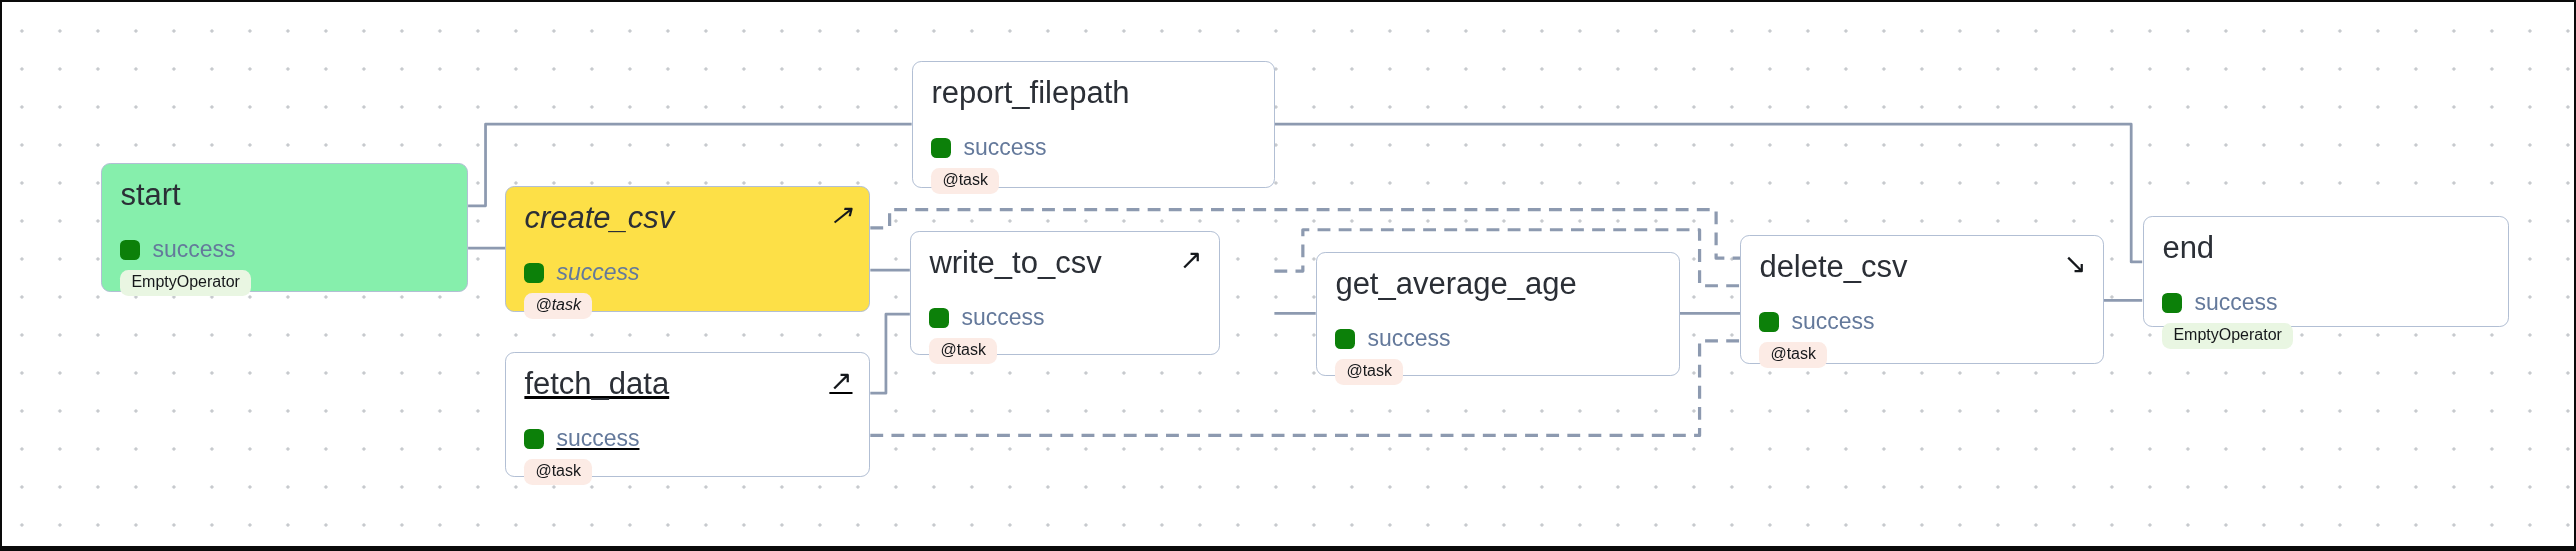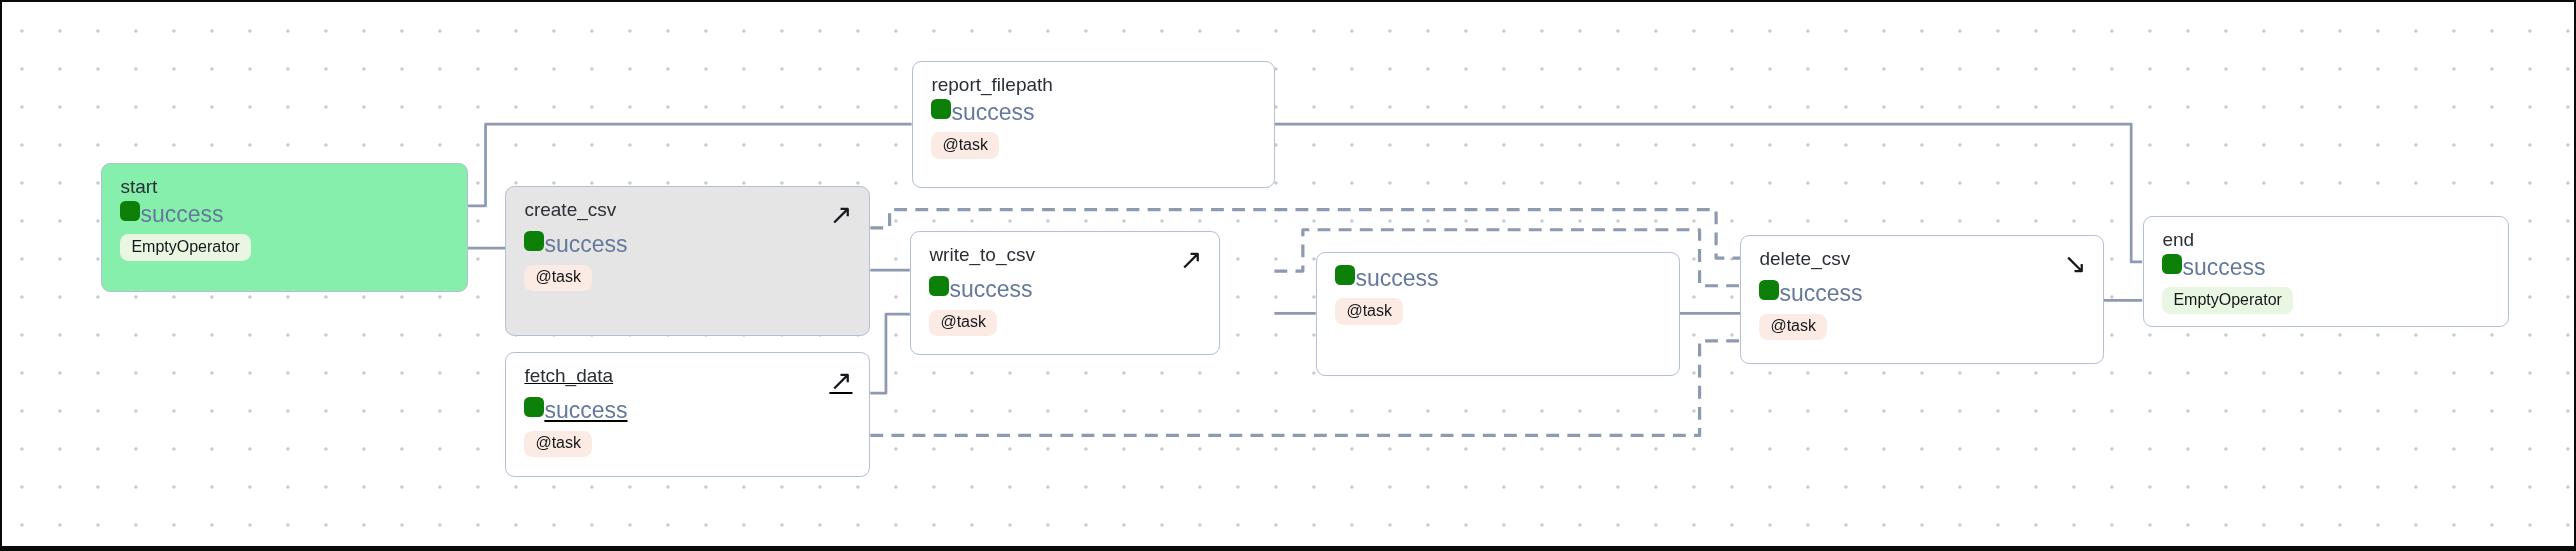--- a/index.html
+++ b/index.html
@@ -46,35 +46,36 @@
     border-radius: 9.2px;
     padding: 11px 16.5px 0 18.4px;
   }
 
   .title-row {
     display: flex;
     justify-content: space-between;
     align-items: flex-start;
   }
   .node-title {
-    font-size: 19px;
+    font-size: 31px;
     line-height: 1.3;
     color: #2b2f36;
   }
   .node-icon {
     font-size: 27.6px;
     line-height: 1.1;
     color: #15181c;
     margin-top: 1.8px;
   }
 
   .status-row {
     display: flex;
-    gap: 0;
-    margin-top: 1px;
+    align-items: center;
+    gap: 12px;
+    margin-top: 21px;
   }
   .status-square {
     width: 20px;
     height: 20px;
     border-radius: 5.5px;
     flex: 0 0 auto;
   }
   .status-text {
     font-size: 23px;
     color: #64799b;
@@ -108,21 +109,21 @@
       <path d="M 1385,293 L 1416,293 L 1416,248 L 1848,248 L 1848,309 L 1892,309" class="edge dashed" stroke="#8d9ab0"></path>
       <path d="M 945,472 L 1848,472 L 1848,369 L 1892,369" class="edge dashed" stroke="#8d9ab0"></path>
     </svg>
 
 <div class="node" style="left: 99px; top: 161px; width: 367px; height: 129px; border-color: rgb(178, 191, 212); background: #86efac;"><div class="title-row">
         <span class="node-title">start</span>
       </div><div class="status-row">
         <span class="status-square" style="background: rgb(12, 128, 9);"></span>
         <span class="status-text">success</span>
       </div><div class="badge operator" style="background: rgb(233, 246, 226);">EmptyOperator</div></div>
-    <div class="node" style="left: 503px; top: 184px; width: 365px; height: 150px; border-color: rgb(178, 191, 212); background: #e5e5e5;"><div class="title-row">
+    <div class="node" style="left: 503px; top: 184px; width: 365px; height: 126px; border-color: rgb(178, 191, 212); background: #fde047; font-style: italic;"><div class="title-row">
         <span class="node-title">create_csv</span>
         <span class="node-icon">↗</span>
       </div><div class="status-row">
         <span class="status-square" style="background: rgb(12, 128, 9);"></span>
         <span class="status-text">success</span>
       </div><div class="badge task" style="background: rgb(252, 235, 229);">@task</div></div>
     <div class="node" style="left: 503px; top: 350px; width: 365px; height: 125px; border-color: rgb(178, 191, 212); background: rgb(255, 255, 255); text-decoration: underline;"><div class="title-row">
         <span class="node-title">fetch_data</span>
         <span class="node-icon">↗</span>
       </div><div class="status-row">
@@ -135,21 +136,23 @@
         <span class="status-square" style="background: rgb(12, 128, 9);"></span>
         <span class="status-text">success</span>
       </div><div class="badge task" style="background: rgb(252, 235, 229);">@task</div></div>
     <div class="node" style="left: 908px; top: 229px; width: 310px; height: 124px; border-color: rgb(178, 191, 212); background: rgb(255, 255, 255);"><div class="title-row">
         <span class="node-title">write_to_csv</span>
         <span class="node-icon">↗</span>
       </div><div class="status-row">
         <span class="status-square" style="background: rgb(12, 128, 9);"></span>
         <span class="status-text">success</span>
       </div><div class="badge task" style="background: rgb(252, 235, 229);">@task</div></div>
-    <div class="node" style="left: 1314px; top: 250px; width: 364px; height: 124px; border-color: rgb(178, 191, 212); background: rgb(255, 255, 255);"><div class="status-row">
+    <div class="node" style="left: 1314px; top: 250px; width: 364px; height: 124px; border-color: rgb(178, 191, 212); background: rgb(255, 255, 255);"><div class="title-row">
+        <span class="node-title">get_average_age</span>
+      </div><div class="status-row">
         <span class="status-square" style="background: rgb(12, 128, 9);"></span>
         <span class="status-text">success</span>
       </div><div class="badge task" style="background: rgb(252, 235, 229);">@task</div></div>
     <div class="node" style="left: 1738px; top: 233px; width: 364px; height: 129px; border-color: rgb(178, 191, 212); background: rgb(255, 255, 255);"><div class="title-row">
         <span class="node-title">delete_csv</span>
         <span class="node-icon">↘</span>
       </div><div class="status-row">
         <span class="status-square" style="background: rgb(12, 128, 9);"></span>
         <span class="status-text">success</span>
       </div><div class="badge task" style="background: rgb(252, 235, 229);">@task</div></div>

